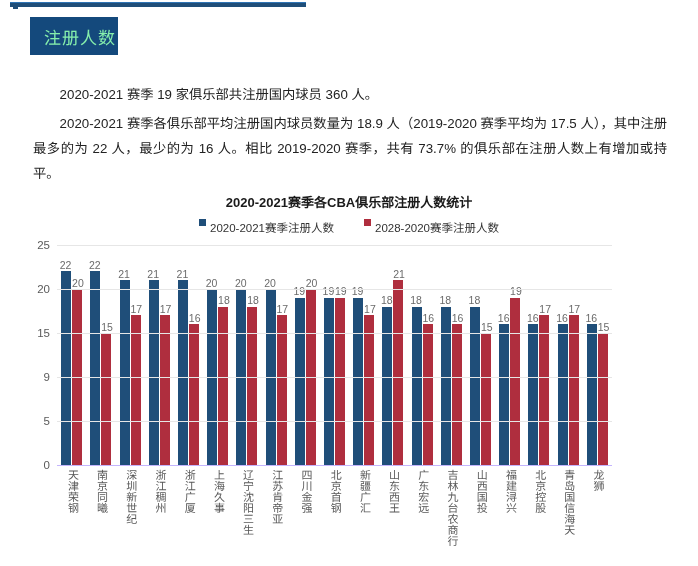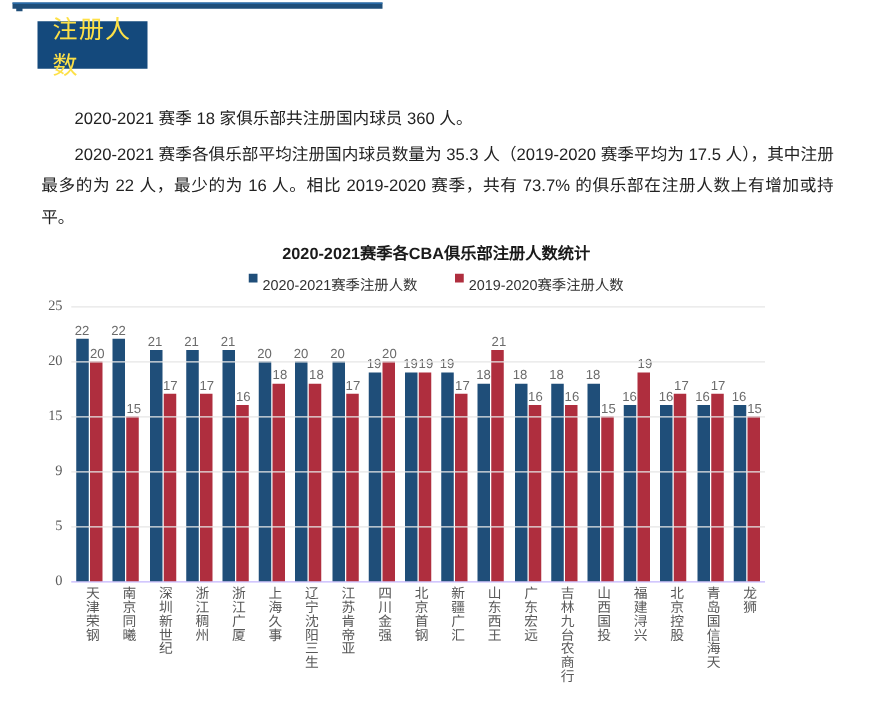--- a/index.html
+++ b/index.html
@@ -37,22 +37,22 @@
   }
 
   
   .badge {
     position: absolute;
     left: 30px;
     top: 17px;
     width: 88px;
     height: 38px;
     background: #14497C;
-    color: #fde047;
-    font-size: 20px;
+    color: #86efac;
+    font-size: 17px;
     letter-spacing: 1px;
     display: flex;
     align-items: center;
     justify-content: center;
     box-sizing: border-box;
     padding-left: 12px;
   }
 
   
   .prose {
@@ -118,21 +118,20 @@
     height: 220px;
   }
   .y-tick {
     position: absolute;
     right: 4px;
     font-size: 11.5px;
     color: #5a5a5a;
     transform: translateY(-50%);
     text-align: right;
     width: 100%;
-    font-family: Liberation Serif, serif;
   }
   .plot-area {
     position: absolute;
     left: 57px;
     top: 0;
     right: 86px;
     height: 220px;
     border-bottom: 1px solid #c4b5fd;
     box-sizing: content-box;
   }
@@ -208,35 +207,35 @@
 
 <div class="top-rule">
   <div class="top-rule-dot"></div>
 </div>
 
 <div class="badge">
   <span>注册人数</span>
 </div>
 
 <div class="prose">
-  <p>2020-2021 赛季 18 家俱乐部共注册国内球员 360 人。</p>
-  <p>2020-2021 赛季各俱乐部平均注册国内球员数量为 35.3 人（2019-2020 赛季平均为 17.5 人），其中注册最多的为 22 人，最少的为 16 人。相比 2019-2020 赛季，共有 73.7% 的俱乐部在注册人数上有增加或持平。</p>
+  <p>2020-2021 赛季 19 家俱乐部共注册国内球员 360 人。</p>
+  <p>2020-2021 赛季各俱乐部平均注册国内球员数量为 18.9 人（2019-2020 赛季平均为 17.5 人），其中注册最多的为 22 人，最少的为 16 人。相比 2019-2020 赛季，共有 73.7% 的俱乐部在注册人数上有增加或持平。</p>
 </div>
 
 <div class="chart">
   <div class="chart-title">2020-2021赛季各CBA俱乐部注册人数统计</div>
 
   <div class="legend">
     <div class="legend-item">
       <span class="legend-swatch" style="background:#1F4E79"></span>
       <span>2020-2021赛季注册人数</span>
     </div>
     <div class="legend-item">
       <span class="legend-swatch" style="background:#AF2E3E"></span>
-      <span>2019-2020赛季注册人数</span>
+      <span>2028-2020赛季注册人数</span>
     </div>
   </div>
 
   <div class="plot-wrap">
     <div class="y-axis" id="y-axis">
         <div class="y-tick" style="top: 220px;">0</div>
         <div class="y-tick" style="top: 176px;">5</div>
         <div class="y-tick" style="top: 132px;">9</div>
         <div class="y-tick" style="top: 88px;">15</div>
         <div class="y-tick" style="top: 44px;">20</div>

